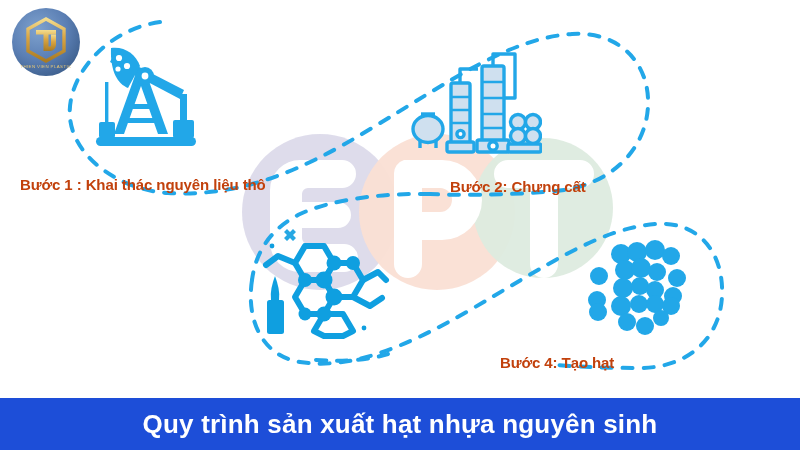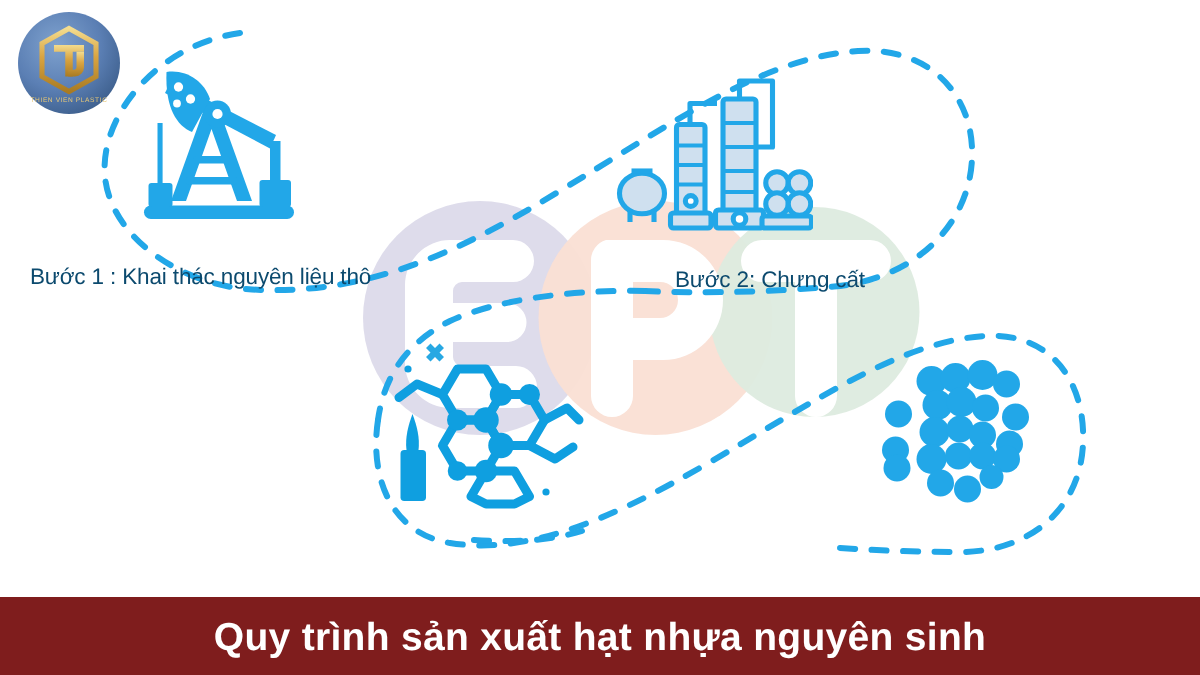--- a/index.html
+++ b/index.html
@@ -48,39 +48,39 @@
     position: absolute;
   }
   .icon-pumpjack { left: 88px;  top: 36px;  width: 124px; height: 118px; }
   .icon-refinery { left: 410px; top: 42px;  width: 132px; height: 116px; }
   .icon-polymer  { left: 258px; top: 224px; width: 134px; height: 120px; }
   .icon-pellets  { left: 585px; top: 238px; width: 110px; height: 104px; }
 
   
   .step-label {
     position: absolute;
-    color: #0c4a6e;
+    color: #c2410c;
     font-size: 15px;
-    font-weight: normal;
+    font-weight: bold;
     white-space: nowrap;
     letter-spacing: -0.1px;
   }
   .label-1 { left: 20px;  top: 176px; }
   .label-2 { left: 450px; top: 178px; }
   .label-3 { left: 152px; top: 354px; }
   .label-4 { left: 500px; top: 354px; }
 
   
   .banner {
     position: absolute;
     left: 0;
     bottom: 0;
     width: 800px;
     height: 52px;
-    background: #7f1d1d;
+    background: #1d4ed8;
     display: flex;
     align-items: center;
     justify-content: center;
   }
   .banner-title {
     color: #ffffff;
     font-size: 26px;
     font-weight: bold;
     letter-spacing: 0.2px;
     white-space: nowrap;
@@ -272,18 +272,19 @@
       <circle cx="70" cy="66" r="9"></circle>
       <circle cx="86" cy="68" r="9"></circle>
       <circle cx="42" cy="84" r="9"></circle>
       <circle cx="60" cy="88" r="9"></circle>
       <circle cx="76" cy="80" r="8"></circle>
     </g>
   </svg>
 
   <div class="step-label label-1">Bước 1 : Khai thác nguyên liệu thô</div>
   <div class="step-label label-2">Bước 2: Chưng cất</div>
+  <div class="step-label label-4">Bước 4: Tạo hạt</div>
 
   <div class="banner">
     <div class="banner-title">Quy trình sản xuất hạt nhựa nguyên sinh</div>
   </div>
 
 </div>
 
 </body></html>

